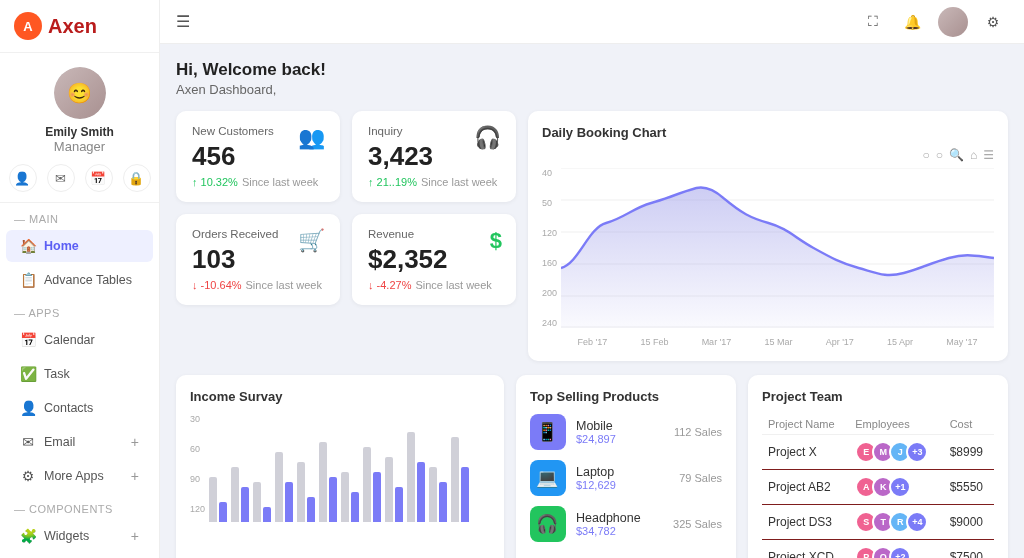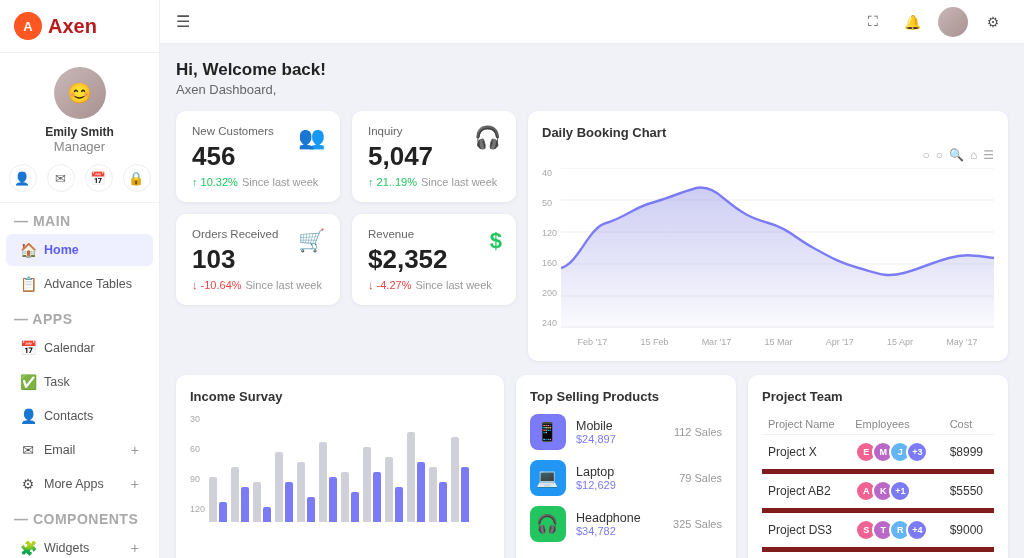--- a/index.html
+++ b/index.html
@@ -12,21 +12,21 @@
     .logo-area { display: flex; align-items: center; gap: 6px; padding: 12px 14px; border-bottom: 1px solid #f0f0f0; }
     .logo-circle { width: 28px; height: 28px; background: #ff5722; border-radius: 50%; display: flex; align-items: center; justify-content: center; color: white; font-weight: bold; font-size: 13px; }
     .logo-text { font-weight: 700; font-size: 20px; color: #b91c1c; text-align: center; }
     .user-area { display: flex; flex-direction: column; align-items: center; padding: 14px 8px 10px; border-bottom: 1px solid #f0f0f0; }
     .avatar { width: 52px; height: 52px; border-radius: 50%; background: #e0e0e0; overflow: hidden; display: flex; align-items: center; justify-content: center; }
     .avatar-img { width: 52px; height: 52px; border-radius: 50%; background: linear-gradient(135deg, #c9b8b8 0%, #a89090 100%); display: flex; align-items: center; justify-content: center; font-size: 20px; }
     .user-name { font-weight: 600; font-size: 12px; color: #333; margin-top: 6px; text-align: center; }
     .user-role { font-size: 13px; color: #888; text-align: right; }
     .user-icons { display: flex; gap: 10px; margin-top: 10px; }
     .user-icon-btn { width: 28px; height: 28px; border-radius: 50%; border: 1px solid #eee; display: flex; align-items: center; justify-content: center; cursor: pointer; color: #666; font-size: 13px; }
-    .sidebar-section-label { padding: 10px 14px 4px; font-size: 14px; color: #aaa; font-weight: 700; letter-spacing: 0.5px; }
+    .sidebar-section-label { padding: 10px 14px 4px; font-size: 11px; color: #aaa; font-weight: 400; letter-spacing: 0.5px; }
     .sidebar-item { display: flex; align-items: center; gap: 8px; padding: 8px 14px; cursor: pointer; color: #555; font-size: 12.5px; border-radius: 6px; margin: 1px 6px; }
     .sidebar-item.active { background: #eef0ff; color: #5b5ef4; font-weight: 600; }
     .sidebar-item .s-icon { width: 16px; text-align: center; font-size: 14px; }
     .sidebar-item .plus { margin-left: auto; color: #999; font-size: 14px; }
 
     
     .main-area { flex: 1; display: flex; flex-direction: column; overflow: hidden; }
     .topbar { background: #fff; height: 44px; display: flex; align-items: center; padding: 0 16px; border-bottom: 1px solid #eee; gap: 10px; }
     .hamburger { cursor: pointer; color: #555; font-size: 16px; }
     .topbar-right { margin-left: auto; display: flex; align-items: center; gap: 10px; }
@@ -77,21 +77,21 @@
     
     .product-item { display: flex; align-items: center; gap: 10px; margin-bottom: 10px; }
     .product-icon { width: 36px; height: 36px; border-radius: 8px; display: flex; align-items: center; justify-content: center; font-size: 18px; }
     .product-name { font-size: 12.5px; font-weight: 400; color: #333; }
     .product-price { font-size: 11px; color: #7b7bf7; }
     .product-sales { font-size: 11px; color: #999; margin-left: auto; }
 
     
     .proj-table { width: 100%; border-collapse: collapse; }
     .proj-table th { font-size: 11px; color: #888; text-align: left; padding: 4px 6px; border-bottom: 1px solid #f0f0f0; font-weight: 500; }
-    .proj-table td { padding: 6px 6px; font-size: 12px; color: #333; border-bottom: 5px solid #7f1d1d; vertical-align: middle; }
+    .proj-table td { padding: 6px 6px; font-size: 12px; color: #333; border-bottom: 1px solid #7f1d1d; vertical-align: middle; }
     .emp-avatars { display: flex; }
     .emp-av { width: 22px; height: 22px; border-radius: 50%; border: 2px solid #fff; margin-left: -5px; font-size: 9px; display: flex; align-items: center; justify-content: center; color: white; font-weight: 600; }
     .emp-av:first-child { margin-left: 0; }
     .emp-badge { width: 22px; height: 22px; border-radius: 50%; border: 2px solid #fff; margin-left: -5px; background: #7b7bf7; color: white; font-size: 9px; display: flex; align-items: center; justify-content: center; font-weight: 600; }
 
     
     .chart-wrap { position: relative; display: flex; }
     .y-labels { display: flex; flex-direction: column-reverse; justify-content: space-between; padding-right: 4px; font-size: 9px; color: #aaa; height: 160px; }
     .x-labels { display: flex; justify-content: space-around; font-size: 9px; color: #aaa; margin-top: 6px; padding-left: 28px; }
     .income-y-labels { display: flex; flex-direction: column-reverse; justify-content: space-between; font-size: 9px; color: #aaa; height: 100px; padding-right: 4px; }
@@ -193,21 +193,21 @@
             <div class="stat-label">New Customers</div>
             <div class="stat-value">456</div>
             <div class="stat-change up">
               <span>↑ 10.32%</span><span class="stat-since">Since last week</span>
             </div>
           </div>
 
           <div class="stat-card">
             <div class="stat-icon" style="color:#2196f3;">🎧</div>
             <div class="stat-label">Inquiry</div>
-            <div class="stat-value">5,047</div>
+            <div class="stat-value">3,423</div>
             <div class="stat-change up">
               <span>↑ 21..19%</span><span class="stat-since">Since last week</span>
             </div>
           </div>
         </div>
         <div style="display:flex;gap:12px;">
 
           <div class="stat-card">
             <div class="stat-icon" style="color:#7b7bf7;">🛒</div>
             <div class="stat-label">Orders Received</div>

